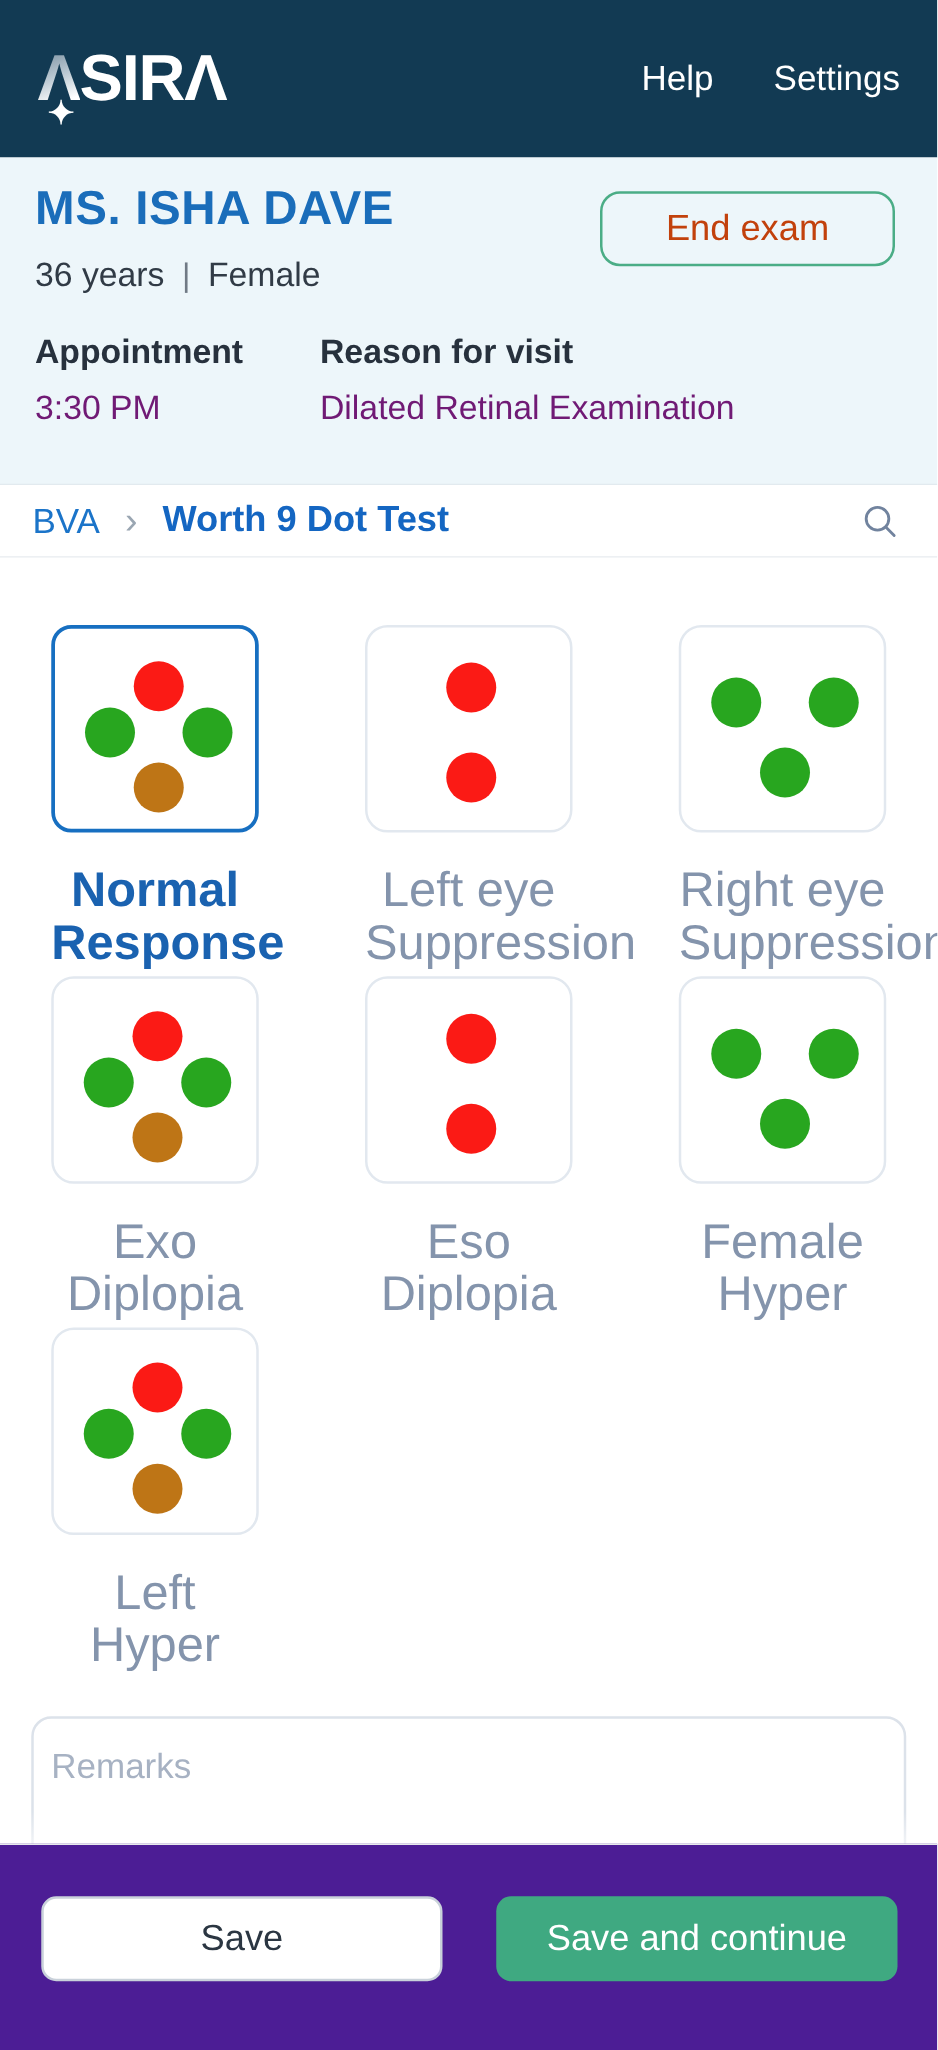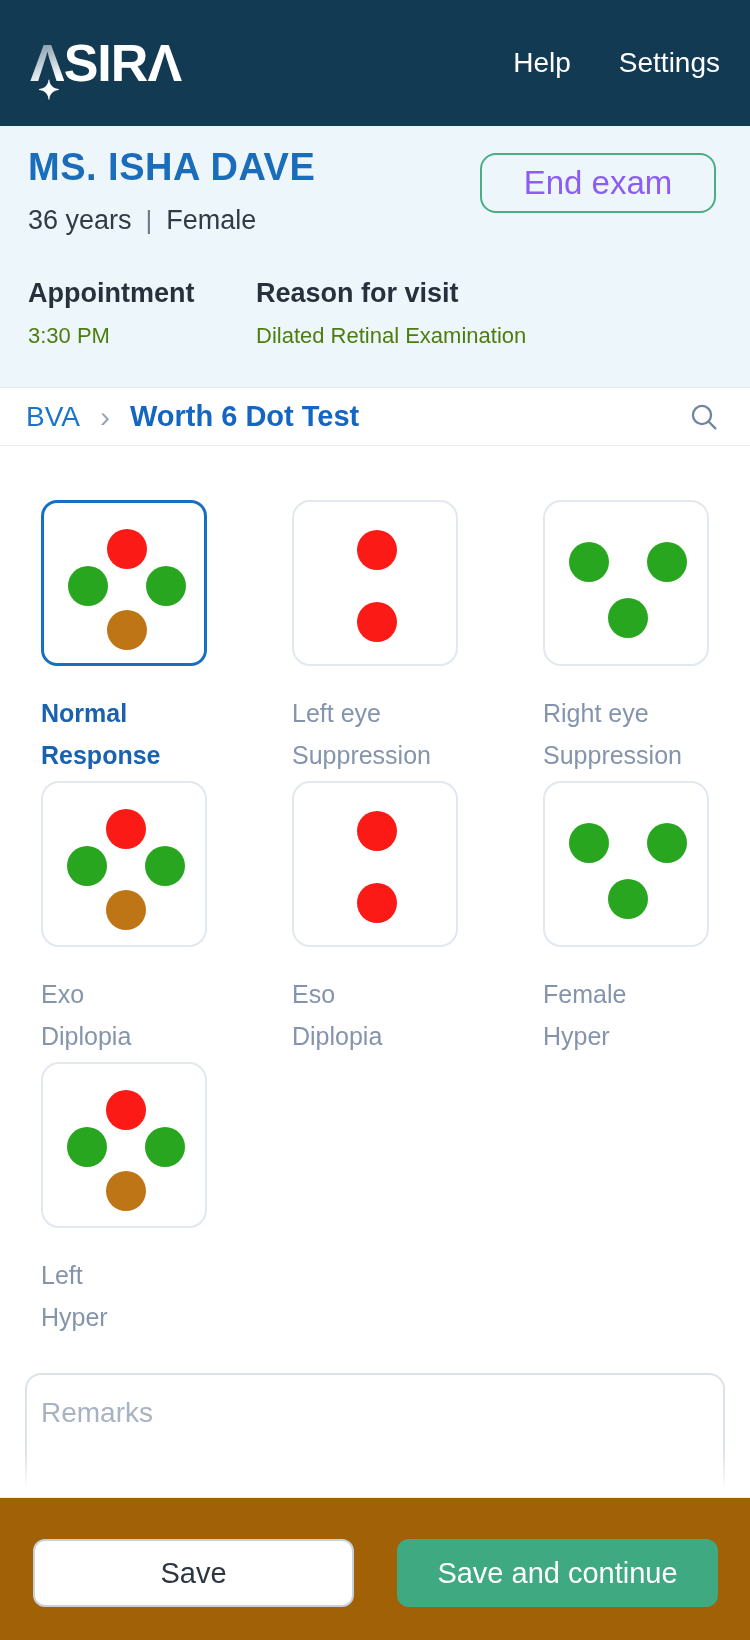--- a/index.html
+++ b/index.html
@@ -25,28 +25,28 @@
   .header-nav .nav-item { font-size:28px; color:#ffffff; font-weight:400; cursor:pointer; }
 
   
   .patient {
     position:relative; background:#EDF6FA; padding:20px 30px 0 28px; height:262px;
     border-bottom:1px solid #E2EAEF;
   }
   .patient-name { color:#1A6DBA; font-size:38px; font-weight:700; letter-spacing:0.5px; }
   .patient-meta { margin-top:16px; font-size:27px; color:#313B46; display:flex; align-items:center; gap:14px;text-align:center; }
   .patient-meta .pipe { color:#707A85; font-size:26px; }
-  .patient-fields { margin-top:42px; display:flex; }
+  .patient-fields { margin-top:30px; display:flex; }
   .field-col-1 { width:228px; }
   .field-label { font-size:27px; font-weight:700; color:#27313D; }
-  .field-value { margin-top:14px; font-size:22px; color:#4d7c0f; }
+  .field-value { margin-top:14px; font-size:27px; color:#701a75; }
   .end-exam-btn {
     position:absolute; top:27px; right:34px; width:236px; height:60px;
     border:2px solid #4BAD86; border-radius:16px; background:transparent;
-    color:#8b5cf6; font-size:33px; font-weight:500; font-family:inherit; cursor:pointer;
+    color:#c2410c; font-size:29px; font-weight:500; font-family:inherit; cursor:pointer;
   }
 
   
   .breadcrumb {
     height:58px; background:#ffffff; border-bottom:1px solid #E8EBEF;
     display:flex; align-items:center; padding:0 30px 0 26px;
   }
   .crumb-parent { color:#1B74C9; font-size:28px; cursor:pointer; }
   .crumb-chevron { color:#9AA6B2; font-size:30px; margin:0 20px; line-height:1; }
   .crumb-current { color:#1466C2; font-size:29px; font-weight:700; }
@@ -57,41 +57,41 @@
     display:flex; flex-wrap:wrap; padding:54px 41px 0 41px; column-gap:85px;
   }
   .option { width:166px; margin-bottom:5px; }
   .card {
     position:relative; width:166px; height:166px; background:#fff;
     border:2px solid #E2E8EF; border-radius:18px; cursor:pointer;
   }
   .option.selected .card { border:3px solid #176FC1; border-radius:16px; }
   .dot { position:absolute; width:40px; height:40px; border-radius:50%; }
   .option-label {
-    margin-top:26px; font-size:25px; line-height:42px; color:#8494AC;
+    margin-top:26px; text-align:center; font-size:39px; line-height:42px; color:#8494AC;
   }
   .option.selected .option-label { color:#1A62B0; font-weight:700; }
 
   
   .remarks {
     display:block; margin:30px 25px 0 25px; width:700px; height:170px;
     border:2px solid #DCE2EA; border-radius:16px; padding:22px 14px;
     font-family:inherit; font-size:28px; color:#333E49; resize:none; outline:none; background:#fff;
   }
   .remarks::placeholder { color:#A7B2C3; }
 
   
   .fade-scrim {
     position:absolute; left:0; right:0; bottom:143px; height:48px;
     background:linear-gradient(to top, #ffffff 10%, rgba(255,255,255,0));
     pointer-events:none;
   }
   .bottom-bar {
-    position:absolute; left:0; right:0; bottom:0; height:143px;
-    background:#a16207; border-top:1px solid #E7E9EC;
+    position:absolute; left:0; right:0; bottom:0; height:165px;
+    background:#4c1d95; border-top:1px solid #E7E9EC;
   }
   .save-btn {
     position:absolute; top:41px; left:33px; width:321px; height:68px;
     background:#ffffff; border:2px solid #C9D1DA; border-radius:12px;
     font-family:inherit; font-size:29px; color:#2B3642; cursor:pointer;
   }
   .save-continue-btn {
     position:absolute; top:41px; left:397px; width:321px; height:68px;
     background:#3FA981; border:none; border-radius:12px;
     font-family:inherit; font-size:29px; color:#ffffff; cursor:pointer;
@@ -131,21 +131,21 @@
         <div class="field-label">Reason for visit</div>
         <div class="field-value">Dilated Retinal Examination</div>
       </div>
     </div>
     <button class="end-exam-btn">End exam</button>
   </div>
 
   <div class="breadcrumb">
     <span class="crumb-parent">BVA</span>
     <span class="crumb-chevron">›</span>
-    <span class="crumb-current">Worth 6 Dot Test</span>
+    <span class="crumb-current">Worth 9 Dot Test</span>
     <button class="search-btn">
       <svg width="32" height="32" viewBox="0 0 24 24">
         <circle cx="10.5" cy="10.5" r="6.8" fill="none" stroke="#71839E" stroke-width="1.7"></circle>
         <line x1="15.6" y1="15.6" x2="20.5" y2="20.5" stroke="#71839E" stroke-width="1.7" stroke-linecap="round"></line>
       </svg>
     </button>
   </div>
 
   <div class="options-grid">
       <div class="option selected">

